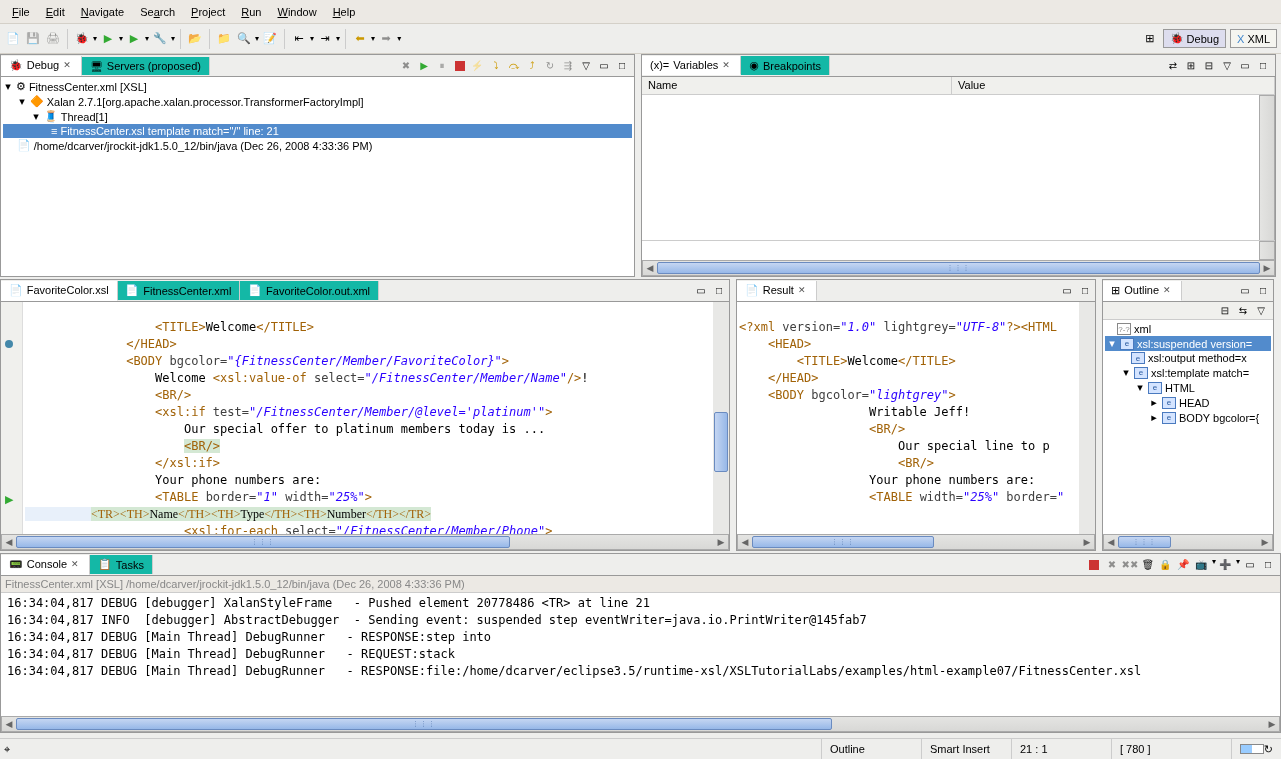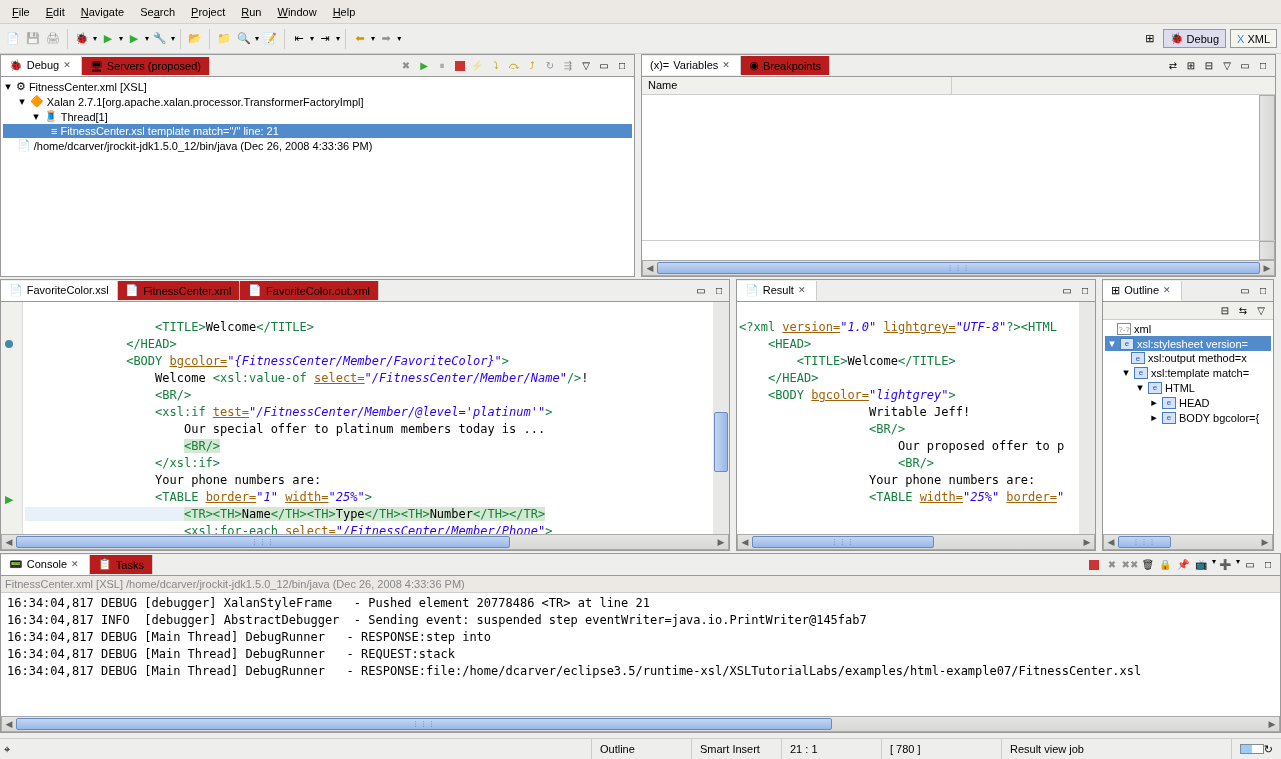--- a/index.html
+++ b/index.html
@@ -9,21 +9,21 @@
 .menubar span u { text-decoration: underline; }
 .toolbar { background: #eeeeec; height: 30px; display: flex; align-items: center; padding: 2px 4px; border-bottom: 1px solid #d4d0c8; gap: 2px; }
 .tb-btn { width: 18px; height: 18px; display: inline-flex; align-items: center; justify-content: center; cursor: pointer; }
 .tb-sep { width: 1px; height: 20px; background: #ccc; margin: 0 3px; }
 .perspective-bar { margin-left: auto; display: flex; gap: 4px; }
 .persp-btn { border: 1px solid #999; padding: 2px 6px; background: #f5f5f0; cursor: pointer; display: flex; align-items: center; gap: 3px; }
 .persp-btn.active { background: #dde; }
 .main-area { display: flex; height: 223px; }
 .debug-panel { width: 635px; border: 1px solid #999; background: #fff; display: flex; flex-direction: column; }
 .panel-tabs { background: #eeeeec; height: 22px; display: flex; align-items: center; border-bottom: 1px solid #999; }
-.tab { padding: 3px 8px; border-right: 1px solid #ccc; background: #b91c1c; cursor: pointer; display: flex; align-items: center; gap: 4px; }
+.tab { padding: 3px 8px; border-right: 1px solid #ccc; background: #14b8a6; cursor: pointer; display: flex; align-items: center; gap: 4px; }
 .tab.active { background: #fff; border-bottom: 1px solid #fff; }
 .tab-close { width: 10px; height: 10px; font-size: 9px; color: #555; }
 .mini-toolbar { margin-left: auto; display: flex; gap: 2px; padding-right: 4px; }
 .mini-btn { width: 16px; height: 16px; display: inline-flex; align-items: center; justify-content: center; cursor: pointer; font-size: 10px; }
 .tree { padding: 2px; flex: 1; overflow: auto; background: #fff; }
 .tree-item { padding: 1px 2px; display: flex; align-items: center; gap: 3px; white-space: nowrap; }
 .tree-item.selected { background: #528bcc; color: #fff; }
 .tree-toggle { width: 10px; text-align: center; cursor: pointer; }
 .vars-panel { width: 635px; margin-left: 6px; border: 1px solid #999; background: #fff; display: flex; flex-direction: column; }
 .var-header { display: flex; background: #f0f0ed; border-bottom: 1px solid #ccc; height: 18px; }
@@ -47,25 +47,25 @@
 .outline-item { padding: 1px 2px; display: flex; align-items: center; gap: 3px; white-space: nowrap; overflow: hidden; }
 .outline-item.selected { background: #528bcc; color: #fff; }
 .oicon { width: 14px; height: 12px; display: inline-flex; align-items: center; justify-content: center; font-size: 8px; border: 1px solid; }
 .oicon.q { background: #fff; border-color: #888; color: #888; }
 .oicon.e { background: #d4e4ff; border-color: #4a7abf; color: #2a5a9f; }
 .console-row { height: 180px; margin-top: 2px; border: 1px solid #999; background: #fff; display: flex; flex-direction: column; }
 .console-title { background: #ece9e4; padding: 2px 4px; color: #888; font-size: 11px; border-bottom: 1px solid #ccc; }
 .console-text { flex: 1; font-family: monospace; font-size: 12px; line-height: 17px; white-space: pre; padding: 2px 6px; overflow: hidden; }
 .statusbar { position: absolute; bottom: 0; left: 0; right: 0; height: 21px; background: #eeeeec; border-top: 1px solid #ccc; display: flex; align-items: center; font-size: 11px; }
 .status-cell { padding: 2px 8px; border-left: 1px solid #ccc; height: 100%; display: flex; align-items: center; }
-.xml-tag { color: #15803d; margin-top: 17px; }
-.xml-attr { color: #a16207; text-decoration: underline; }
+.xml-tag { color: #a16207; margin-top: 17px; }
+.xml-attr { color: #404040; }
 .xml-val { color: #2a00ff; font-style: italic; }
 .hl-line { background: #d4e8d4; }
-.hl-cursor { background: #e8f0fa; }
+.hl-cursor { background: #e8f0fa; font-family: Liberation Serif, serif; }
 .breakpoint { width:8px; height:8px; background:#48a; border-radius:50%; display:inline-block; margin:4px 0 0 4px;}
 .arrow-marker { width:8px; height:8px; display:inline-block; margin:4px 0 0 4px; }
 .icon-bug::before{content:"🐞";font-size:11px;}
 .icon-server::before{content:"🖥";font-size:10px;}
 .icon-play{color:#3a3;}
 .icon-stop{width:10px;height:10px;background:#c33;display:inline-block;}
 </style>
 </head>
 <body>
 
@@ -170,20 +170,21 @@
         <span class="mini-btn">⇄</span>
         <span class="mini-btn">⊞</span>
         <span class="mini-btn">⊟</span>
         <span class="mini-btn">▽</span>
         <span class="mini-btn">▭</span>
         <span class="mini-btn">□</span>
       </div>
     </div>
     <div class="var-header">
       <div class="var-col" style="width:310px">Name</div>
+      <div class="var-col" style="flex:1">Value</div>
     </div>
     <div class="var-body">
       <div style="position:absolute;right:0;top:0;bottom:16px;" class="scrollbar-v"></div>
       <div class="var-split">
         <div style="position:absolute;right:0;top:0;bottom:0;" class="scrollbar-v"></div>
       </div>
     </div>
     <div class="scrollbar-h">
         <span class="arrow" style="left:0">◀</span>
         <div class="thumb">⋮⋮⋮</div>
@@ -254,21 +255,21 @@
     </div>
     <div class="code-area">
       <div class="code-lines" style="flex:1">
 <span><span class="xml-tag">&lt;?xml</span> <span class="xml-attr">version=</span><span class="xml-val">"1.0"</span> <span class="xml-attr">lightgrey=</span><span class="xml-val">"UTF-8"</span><span class="xml-tag">?&gt;</span><span class="xml-tag">&lt;HTML</span></span>
 <span>    <span class="xml-tag">&lt;HEAD&gt;</span></span>
 <span>        <span class="xml-tag">&lt;TITLE&gt;</span>Welcome<span class="xml-tag">&lt;/TITLE&gt;</span></span>
 <span>    <span class="xml-tag">&lt;/HEAD&gt;</span></span>
 <span>    <span class="xml-tag">&lt;BODY</span> <span class="xml-attr">bgcolor=</span><span class="xml-val">"lightgrey"</span><span class="xml-tag">&gt;</span></span>
 <span>                  Writable Jeff!</span>
 <span>                  <span class="xml-tag">&lt;BR/&gt;</span></span>
-<span>                      Our proposed offer to p</span>
+<span>                      Our special line to p</span>
 <span>                      <span class="xml-tag">&lt;BR/&gt;</span></span>
 <span>                  Your phone numbers are:</span>
 <span>                  <span class="xml-tag">&lt;TABLE</span> <span class="xml-attr">width=</span><span class="xml-val">"25%"</span> <span class="xml-attr">border=</span><span class="xml-val">"</span></span>
       </div>
       <div class="code-scroll-v"></div>
     </div>
     <div class="scrollbar-h">
         <span class="arrow" style="left:0">◀</span>
         <div class="thumb" style="right:45%">⋮⋮⋮</div>
         <span class="arrow" style="right:0">▶</span>
@@ -289,21 +290,21 @@
       <span class="mini-btn">▽</span>
     </div>
     <div class="tree" style="font-size:11px">
       <div class="outline-item" style="padding-left:12px">
           <span class="oicon q">?-?</span> 
           <span>xml</span>
         </div>
       <div class="outline-item selected" style="padding-left:2px">
           <span class="tree-toggle">▾</span>
           <span class="oicon e">e</span> 
-          <span>xsl:stylesheet version=</span>
+          <span>xsl:suspended version=</span>
         </div>
       <div class="outline-item" style="padding-left:26px">
           <span class="oicon e">e</span> 
           <span>xsl:output method=x</span>
         </div>
       <div class="outline-item" style="padding-left:16px">
           <span class="tree-toggle">▾</span>
           <span class="oicon e">e</span> 
           <span>xsl:template match=</span>
         </div>
@@ -365,15 +366,14 @@
     </div>
 </div>
 
 <div class="statusbar">
   <div style="width:14px;padding:2px 4px">⌖</div>
   <div style="flex:1"></div>
   <div class="status-cell" style="width:100px">Outline</div>
   <div class="status-cell" style="width:90px">Smart Insert</div>
   <div class="status-cell" style="width:100px">21 : 1</div>
   <div class="status-cell" style="width:120px">[ 780 ]</div>
-  <div class="status-cell" style="flex:0 0 230px">Result view job</div>
   <div class="status-cell" style="width:50px"><span style="width:30px;height:10px;border:1px solid #888;display:inline-block;background:linear-gradient(90deg,#9cf 50%,#fff 50%)"></span> ↻</div>
 </div>
 
 </body></html>

